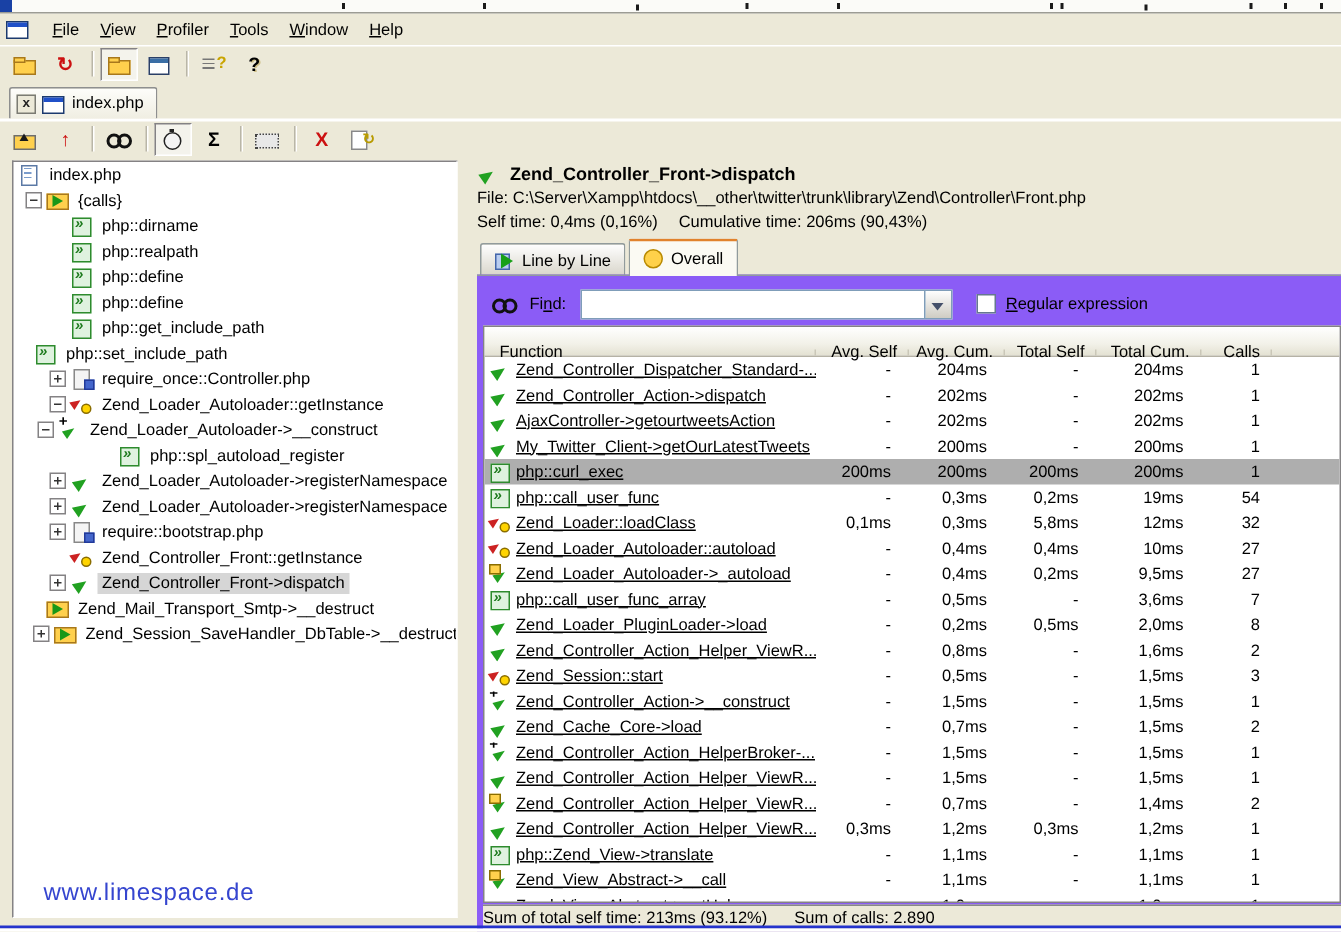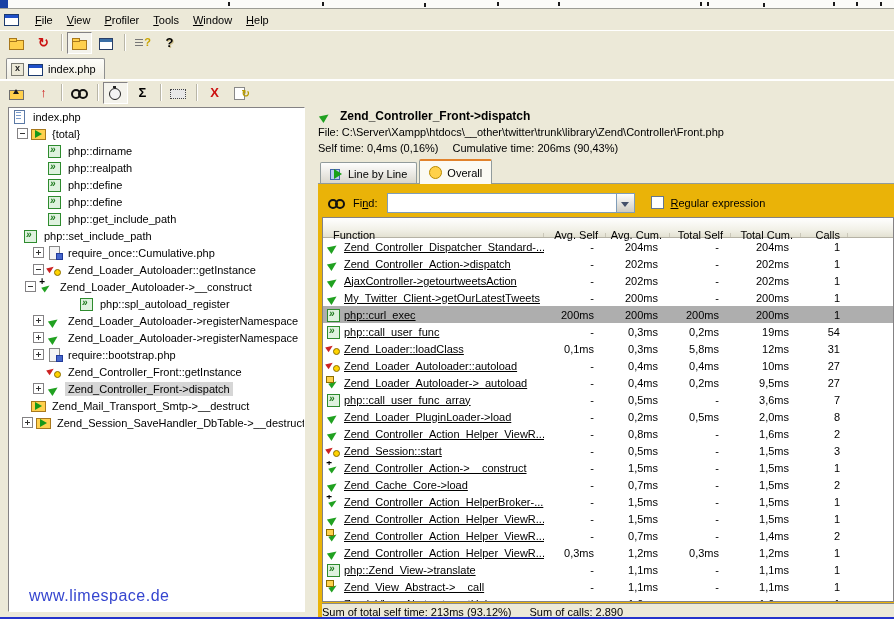--- a/index.html
+++ b/index.html
@@ -99,21 +99,21 @@
 
   .rtabs{position:absolute;left:320px;top:160px;height:24px;display:flex;align-items:flex-end;}
   .rtab{height:21px;display:flex;align-items:center;gap:5px;padding:0 9px;border:1px solid #919b9c;border-bottom:none;
         background:linear-gradient(#fefefe,#d8d5ca);border-radius:2px 2px 0 0;margin-right:2px;}
   .rtab.active{height:23px;background:#fbfaf3;border-top:2px solid #e1822c;z-index:2;}
   .i-lbl{width:13px;height:13px;position:relative;}
   .i-lbl::before{content:'';position:absolute;left:0;top:2px;width:8px;height:9px;background:#b9cdf0;border:1px solid #4466aa;}
   .i-lbl::after{content:'';position:absolute;left:4px;top:2px;border:5px solid transparent;border-left:8px solid #18a018;}
   .i-ova{width:11px;height:11px;border-radius:50%;background:#ffd14a;border:1px solid #b98a00;}
 
-  .pane{position:absolute;left:318px;top:183px;width:576px;height:438px;background:#eab308;border-top:1px solid #919b9c;box-sizing:border-box;}
+  .pane{position:absolute;left:318px;top:183px;width:576px;height:438px;background:#8b5cf6;border-top:1px solid #919b9c;box-sizing:border-box;}
   .findrow{position:absolute;left:10px;top:8px;display:flex;align-items:center;height:21px;}
   .findrow .i-binoc{width:17px;height:16px;position:relative;display:inline-block;margin-right:8px;}
   .findlabel{margin-right:10px;}
   .combo{width:248px;height:20px;background:#fff;border:1px solid #7f9db9;display:flex;box-sizing:border-box;}
   .cval{flex:1;}
   .cbtn{width:17px;background:linear-gradient(#fefefe,#cfccc3);border-left:1px solid #7f9db9;position:relative;}
   .cbtn::after{content:'';position:absolute;left:4px;top:8px;border:4px solid transparent;border-top:5px solid #44506a;}
   .checkbox{width:11px;height:11px;background:#fff;border:1px solid #66788f;margin:0 6px 0 16px;}
 
   
@@ -241,21 +241,21 @@
     <div>
 
     <div class="titem" style="padding-left: 3px;">
 
           <i class="tic doc"></i>
           <span class="tlabel">index.php</span>
         </div>
         <div class="titem" style="padding-left: 8px;">
           <span class="expander minus"></span>
           <i class="tic folder"></i>
-          <span class="tlabel">{total}</span>
+          <span class="tlabel">{calls}</span>
         </div>
         <div class="titem" style="padding-left: 24px;">
           <span class="expander none"></span>
           <i class="tic php"></i>
           <span class="tlabel">php::dirname</span>
         </div>
         <div class="titem" style="padding-left: 24px;">
           <span class="expander none"></span>
           <i class="tic php"></i>
           <span class="tlabel">php::realpath</span>
@@ -276,21 +276,21 @@
           <span class="tlabel">php::get_include_path</span>
         </div>
         <div class="titem" style="">
           <span class="expander none"></span>
           <i class="tic php"></i>
           <span class="tlabel">php::set_include_path</span>
         </div>
         <div class="titem" style="padding-left: 24px;">
           <span class="expander plus"></span>
           <i class="tic require"></i>
-          <span class="tlabel">require_once::Cumulative.php</span>
+          <span class="tlabel">require_once::Controller.php</span>
         </div>
         <div class="titem" style="padding-left: 24px;">
           <span class="expander minus"></span>
           <i class="tic static"></i>
           <span class="tlabel">Zend_Loader_Autoloader::getInstance</span>
         </div>
         <div class="titem" style="padding-left: 16px;">
           <span class="expander minus"></span>
           <i class="tic ctor"></i>
           <span class="tlabel">Zend_Loader_Autoloader-&gt;__construct</span>
@@ -458,21 +458,21 @@
           </div>
           <div class="trow">
             <span class="cell fn">
               <i class="ric static"></i>
               <span>Zend_Loader::loadClass</span>
             </span>
             <span class="cell num c-as">0,1ms</span>
             <span class="cell num c-ac">0,3ms</span>
             <span class="cell num c-ts">5,8ms</span>
             <span class="cell num c-tc">12ms</span>
-            <span class="cell num c-ca">31</span>
+            <span class="cell num c-ca">32</span>
             <span class="cell c-fill"></span>
           </div>
           <div class="trow">
             <span class="cell fn">
               <i class="ric static"></i>
               <span>Zend_Loader_Autoloader::autoload</span>
             </span>
             <span class="cell num c-as">-</span>
             <span class="cell num c-ac">0,4ms</span>
             <span class="cell num c-ts">0,4ms</span>

